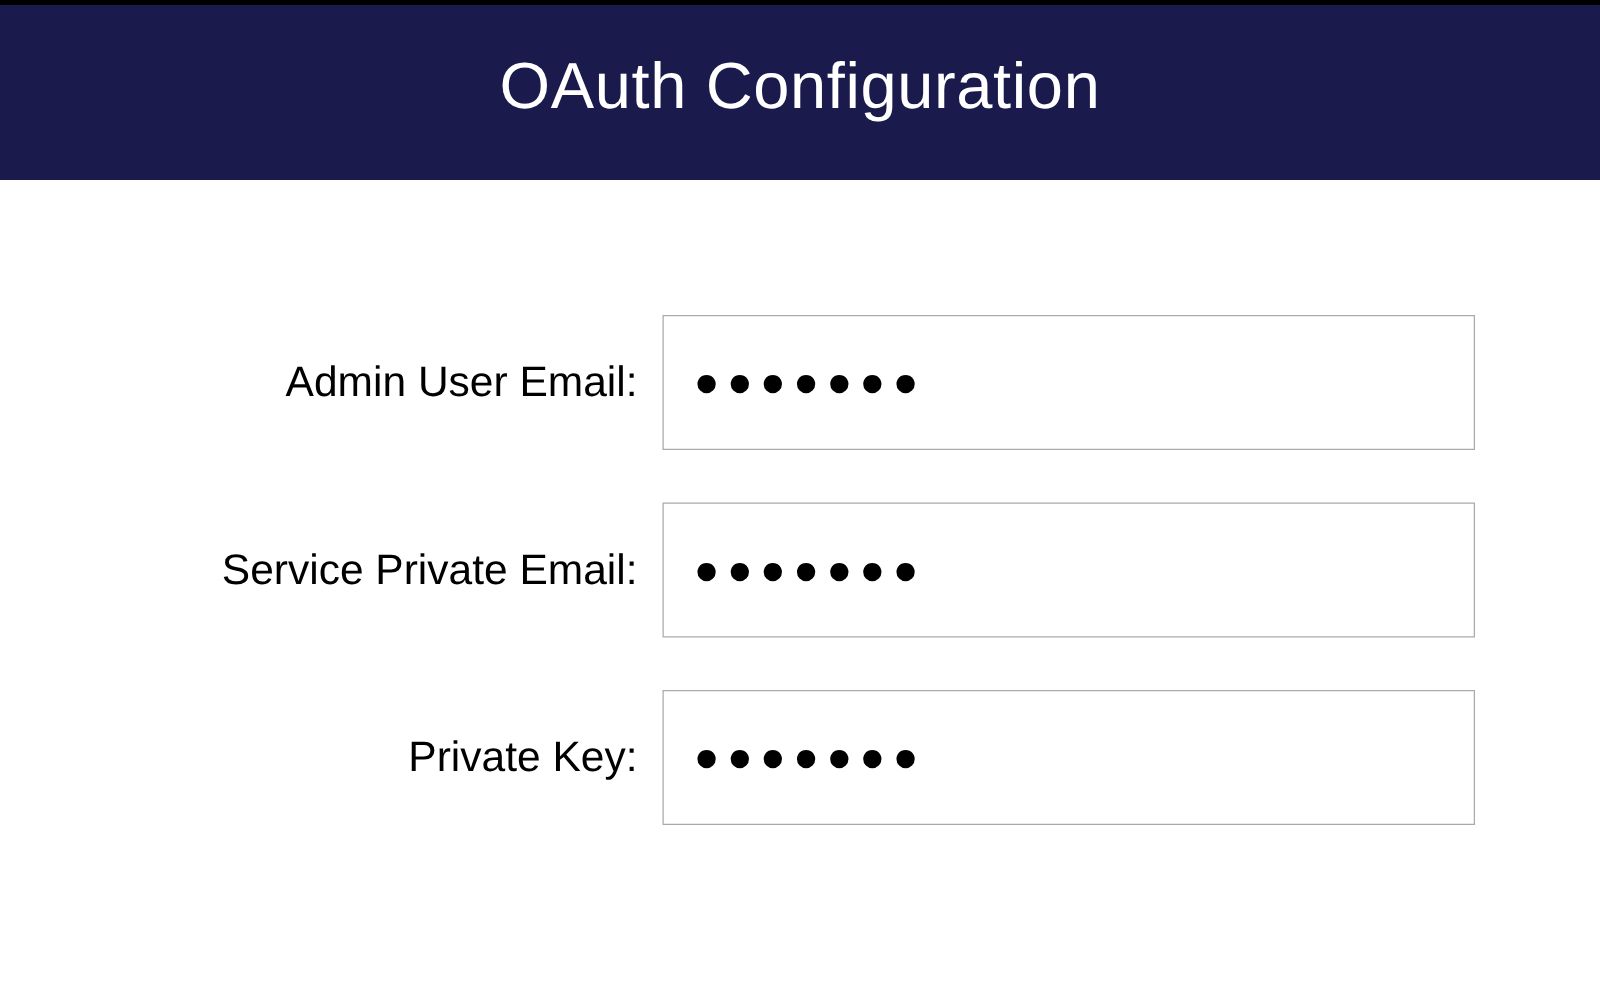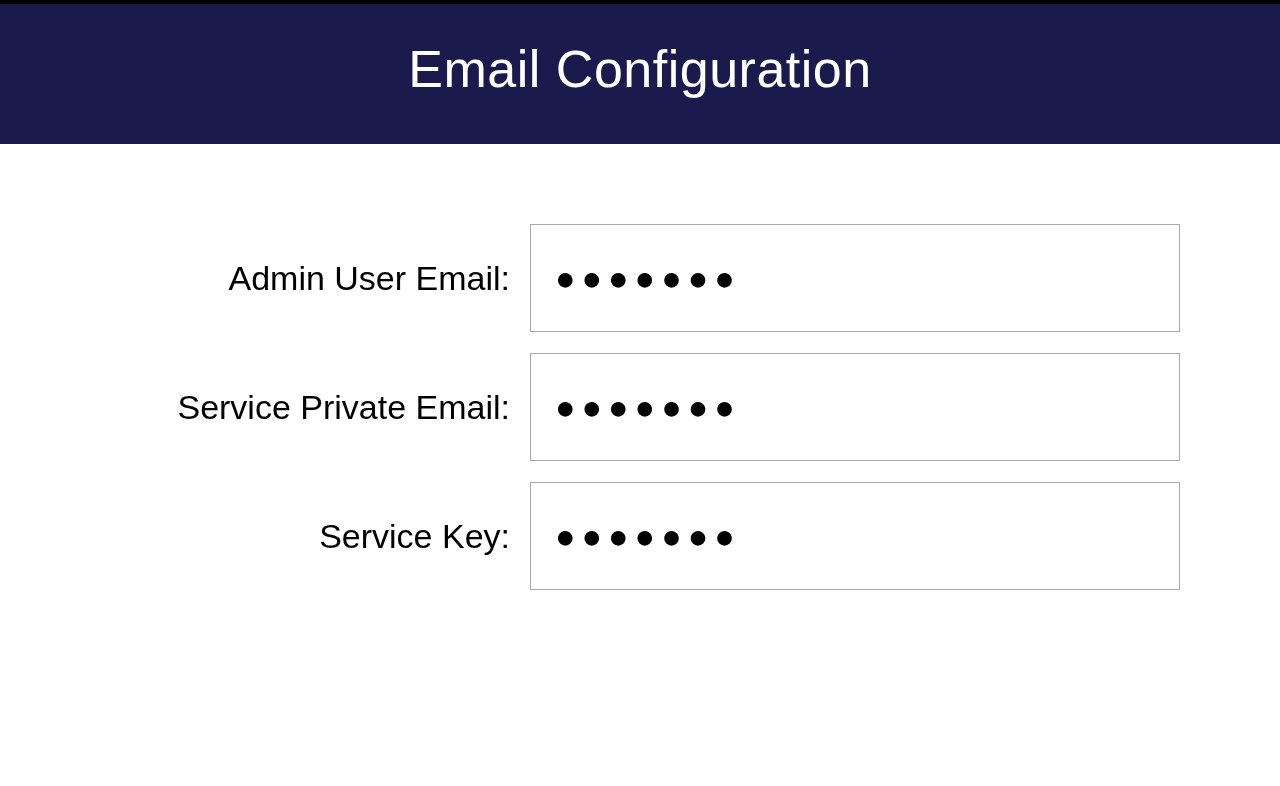--- a/index.html
+++ b/index.html
@@ -25,25 +25,25 @@
       text-align: center;
       padding: 35px 0 45px 0;
     }
     .header h1 {
       color: #ffffff;
       font-size: 52px;
       font-weight: 400;
       letter-spacing: 0.5px;
     }
     .content {
-      padding-top: 80px;
+      padding-top: 108px;
       display: flex;
       flex-direction: column;
       align-items: center;
-      gap: 21px;
+      gap: 42px;
     }
     .form-row {
       display: flex;
       align-items: center;
       width: 1080px;
     }
     .label {
       width: 430px;
       text-align: right;
       padding-right: 20px;
@@ -62,33 +62,33 @@
     .input-field::placeholder {
       color: #000000;
     }
   </style>
 </head>
 <body>
 
 <div class="top-black-bar"></div>
 
 <div class="header">
-  <h1>Email Configuration</h1>
+  <h1>OAuth Configuration</h1>
 </div>
 
 <div class="content">
 
   <div class="form-row">
     <div class="label">Admin User Email:</div>
     <input type="text" class="input-field" value="●●●●●●●" style="">
   </div>
 
   <div class="form-row">
     <div class="label">Service Private Email:</div>
     <input type="text" class="input-field" value="●●●●●●●" style="">
   </div>
 
   <div class="form-row">
-    <div class="label">Service Key:</div>
+    <div class="label">Private Key:</div>
     <input type="text" class="input-field" value="●●●●●●●" style="">
   </div>
 
 </div>
 
 </body></html>

